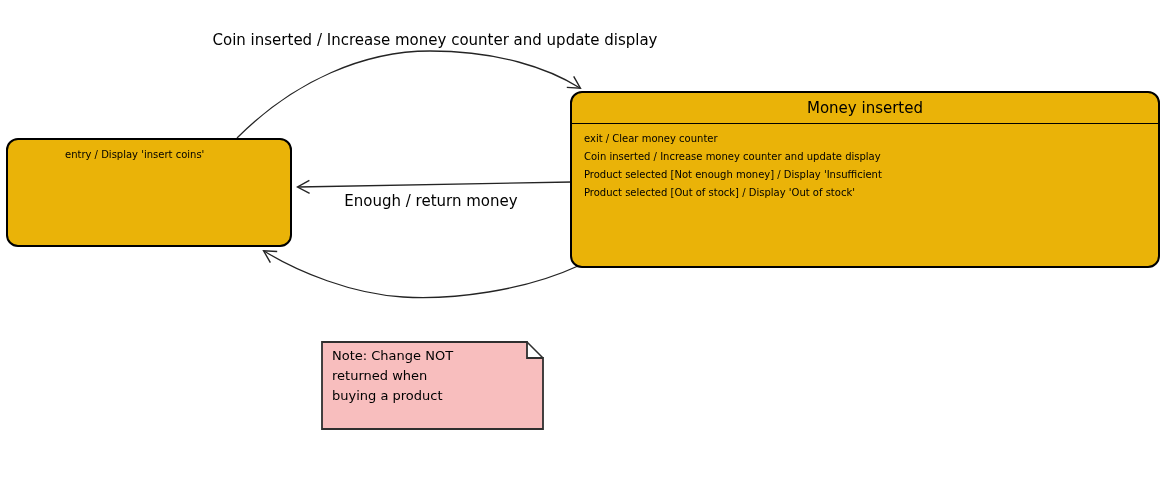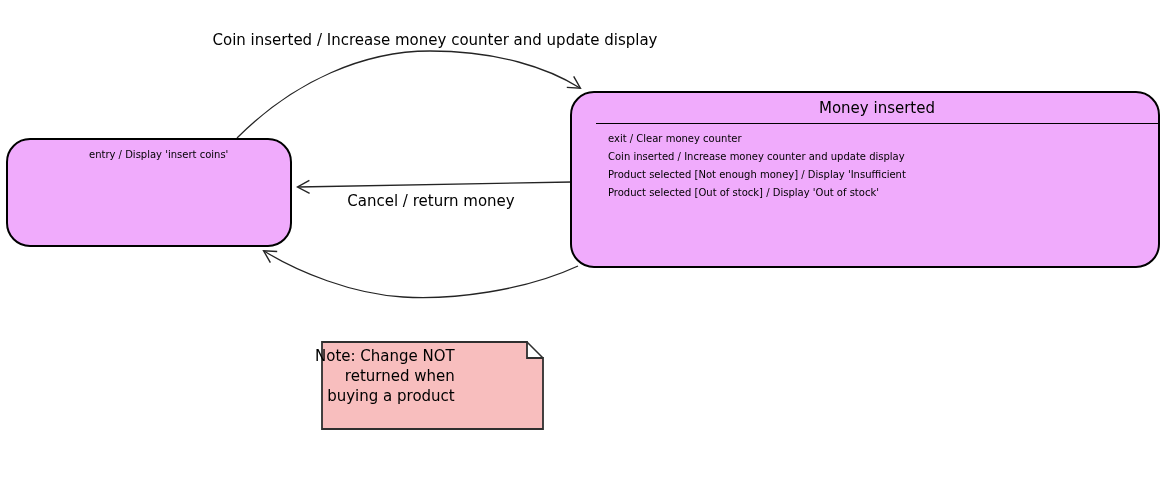--- a/index.html
+++ b/index.html
@@ -17,25 +17,24 @@
     overflow: hidden;
   }
   #connector-layer {
     position: absolute;
     left: 0; top: 0;
     width: 1174px;
     height: 485px;
   }
   .state {
     position: absolute;
-    background: #f0abfc;
+    background: #eab308;
     border: 2.4px solid #000000;
-    border-radius: 24px;
+    border-radius: 12px;
     box-sizing: border-box;
-    padding-left: 24px;
   }
   .state-title {
     display: flex;
     align-items: center;
     justify-content: center;
     font-size: 15px;
     border-bottom: 1.4px solid #000000;
     white-space: nowrap;
   }
   #state-idle { left: 6px; top: 138px; width: 286px; height: 109px; }
@@ -54,25 +53,24 @@
     position: absolute;
     font-size: 15px;
     white-space: nowrap;
     transform: translateX(-50%);
   }
   #label-coin-inserted { left: 435px; top: 31px; }
   #label-cancel { left: 431px; top: 192px; }
   #label-dispatch { left: 378px; top: 308px; }
   #note-text {
     position: absolute;
-    left: 315px;
+    left: 332px;
     top: 346px;
-    font-size: 15px;
+    font-size: 13px;
     line-height: 20px;
-    text-align: right;
   }
   .note-line { white-space: nowrap; }
 </style>
 </head>
 <body>
 
 <div id="canvas">
 
   <svg id="connector-layer" viewBox="0 0 1174 485" xmlns="http://www.w3.org/2000/svg">
     <defs>
@@ -87,21 +85,21 @@
 
     <path d="M 578 266 C 524 291, 452 300, 403 297 C 352 294, 298 272, 264 251" fill="none" stroke="#242424" stroke-width="1.3" marker-end="url(#arrowV)"></path>
 
     <path d="M 322 342 L 527 342 L 527 358 L 543 358 L 543 429 L 322 429 Z" fill="#F8BEBE" stroke="#2F2F2F" stroke-width="1.8"></path>
 
     <path d="M 527 342 L 543 358" fill="none" stroke="#2F2F2F" stroke-width="1.6"></path>
   </svg>
 
   <div id="label-coin-inserted" class="edge-label">Coin inserted / Increase money counter and update display</div>
 
-  <div id="label-cancel" class="edge-label">Cancel / return money</div>
+  <div id="label-cancel" class="edge-label">Enough / return money</div>
 
 
   <div id="state-idle" class="state">
     <div class="state-body">
       <div class="action-line">entry / Display 'insert coins'</div>
     </div>
   </div>
 
   <div id="state-money" class="state">
     <div class="state-title">Money inserted</div>

